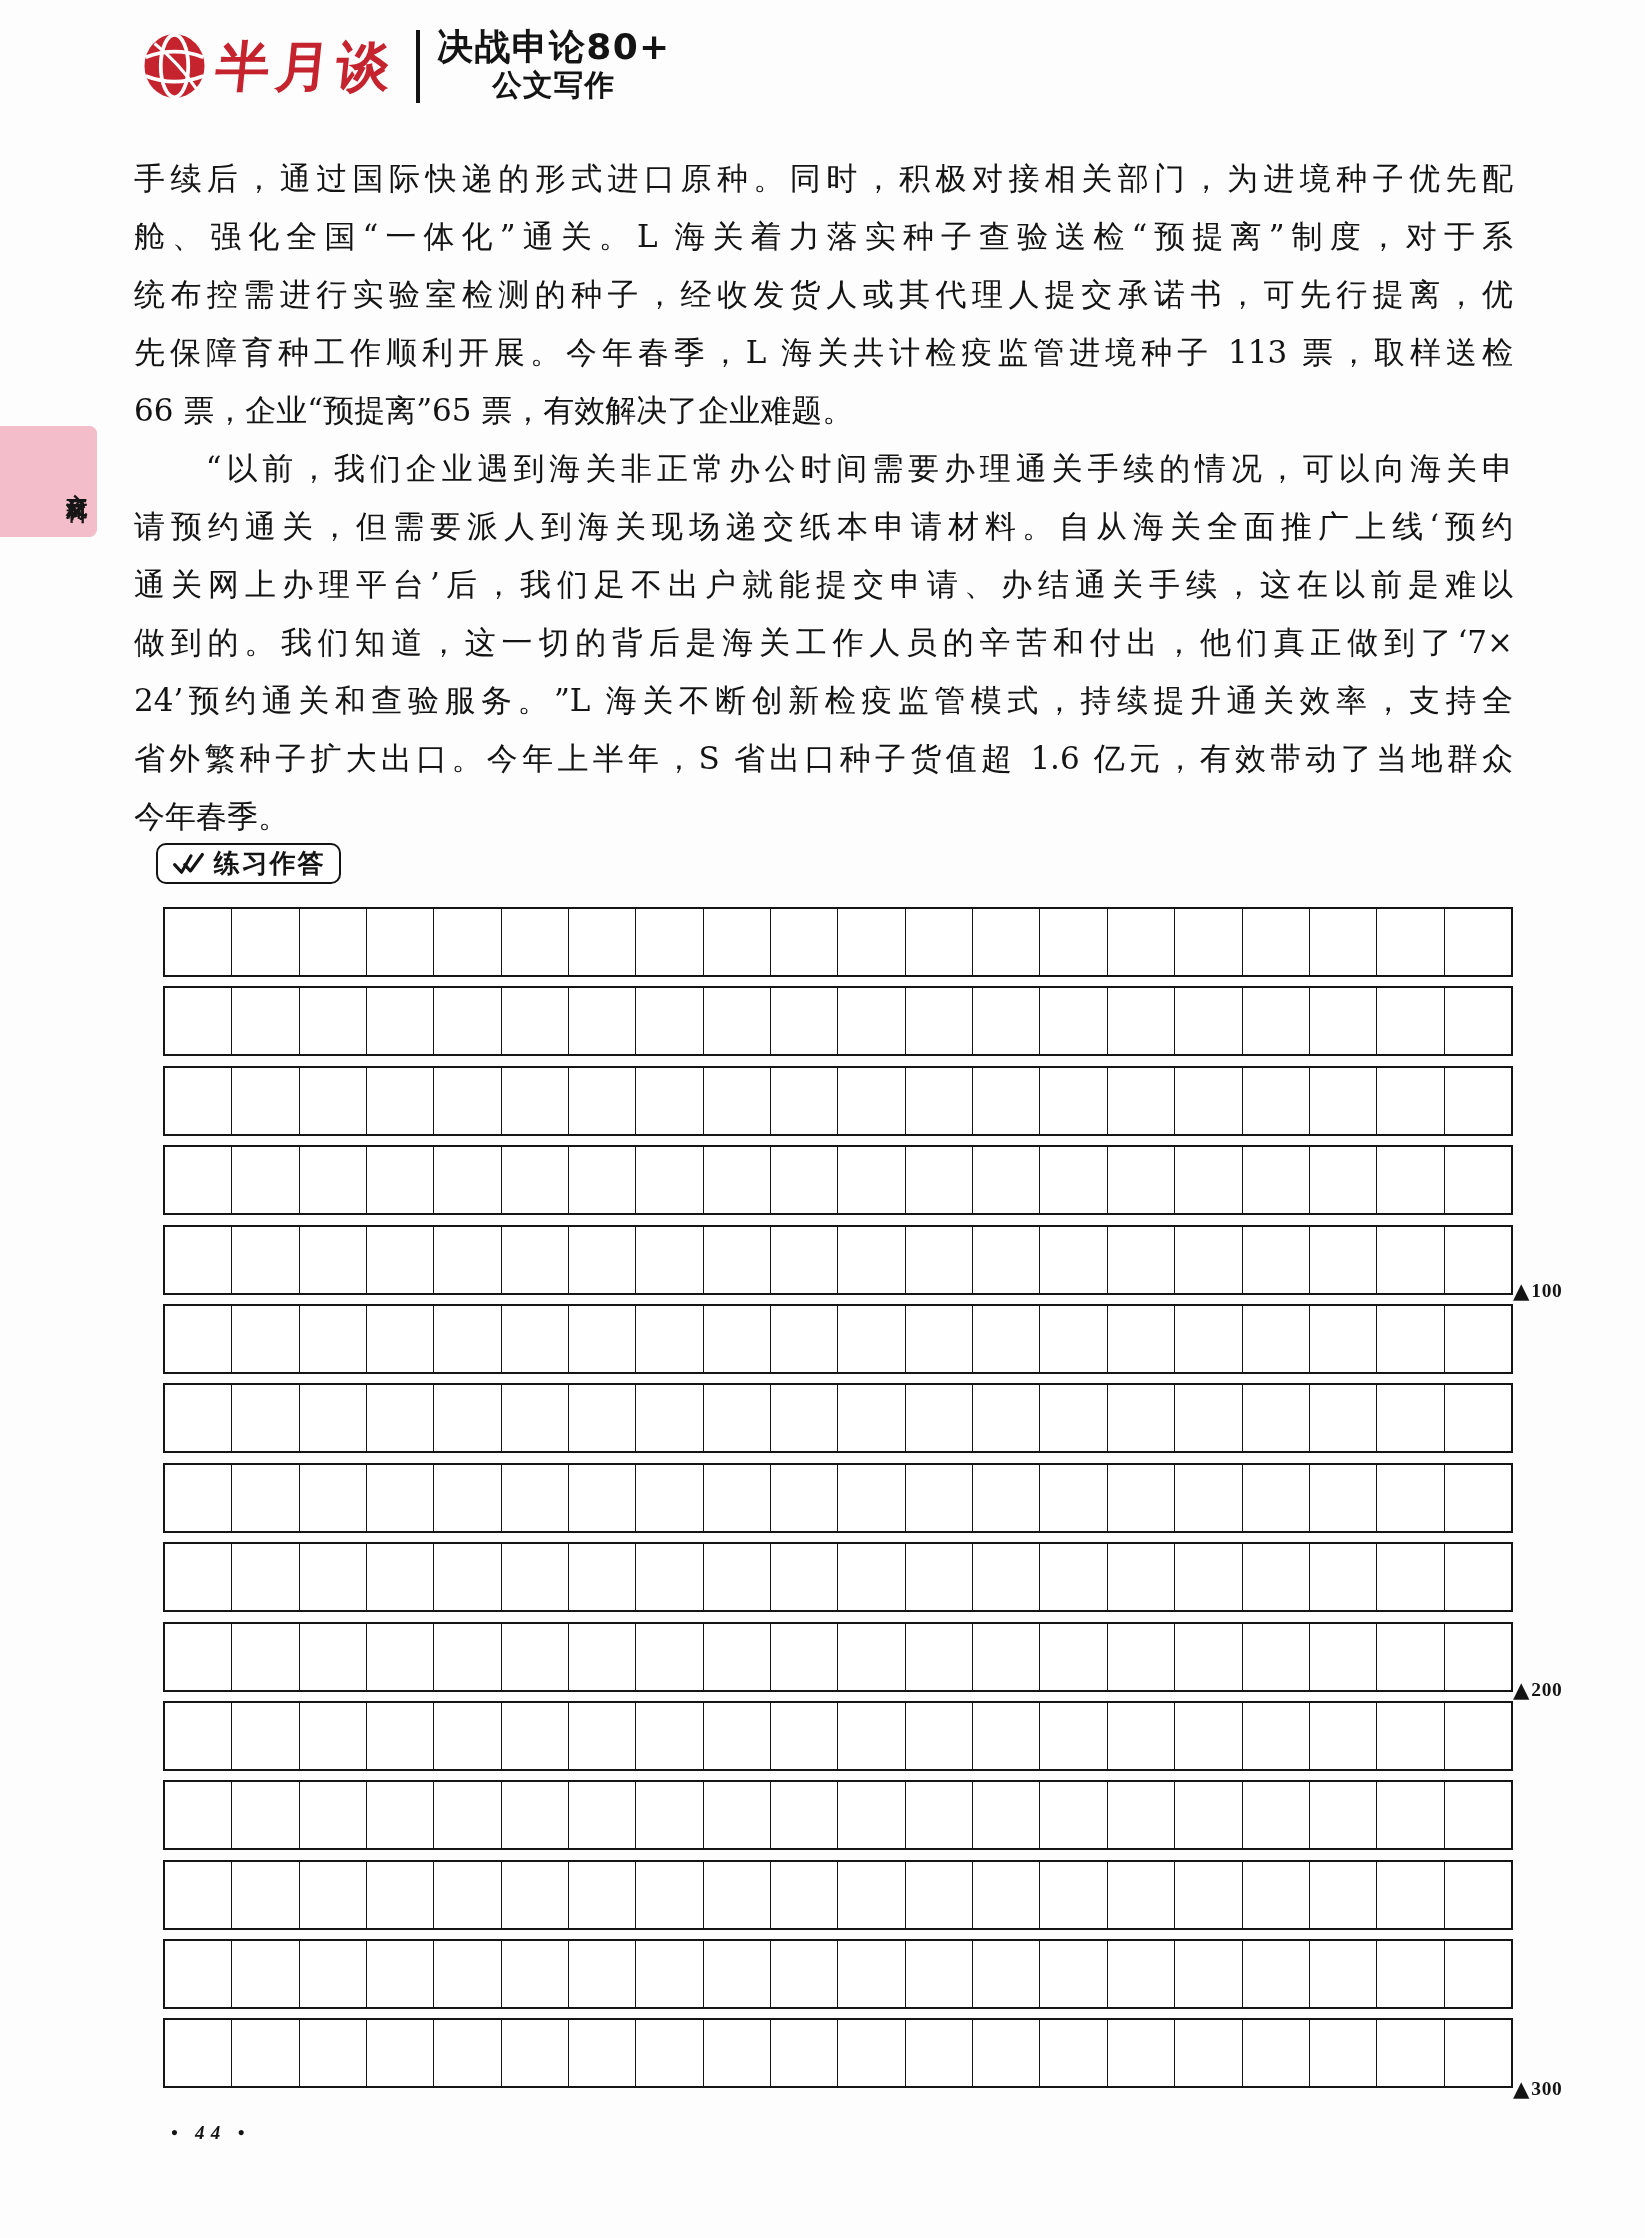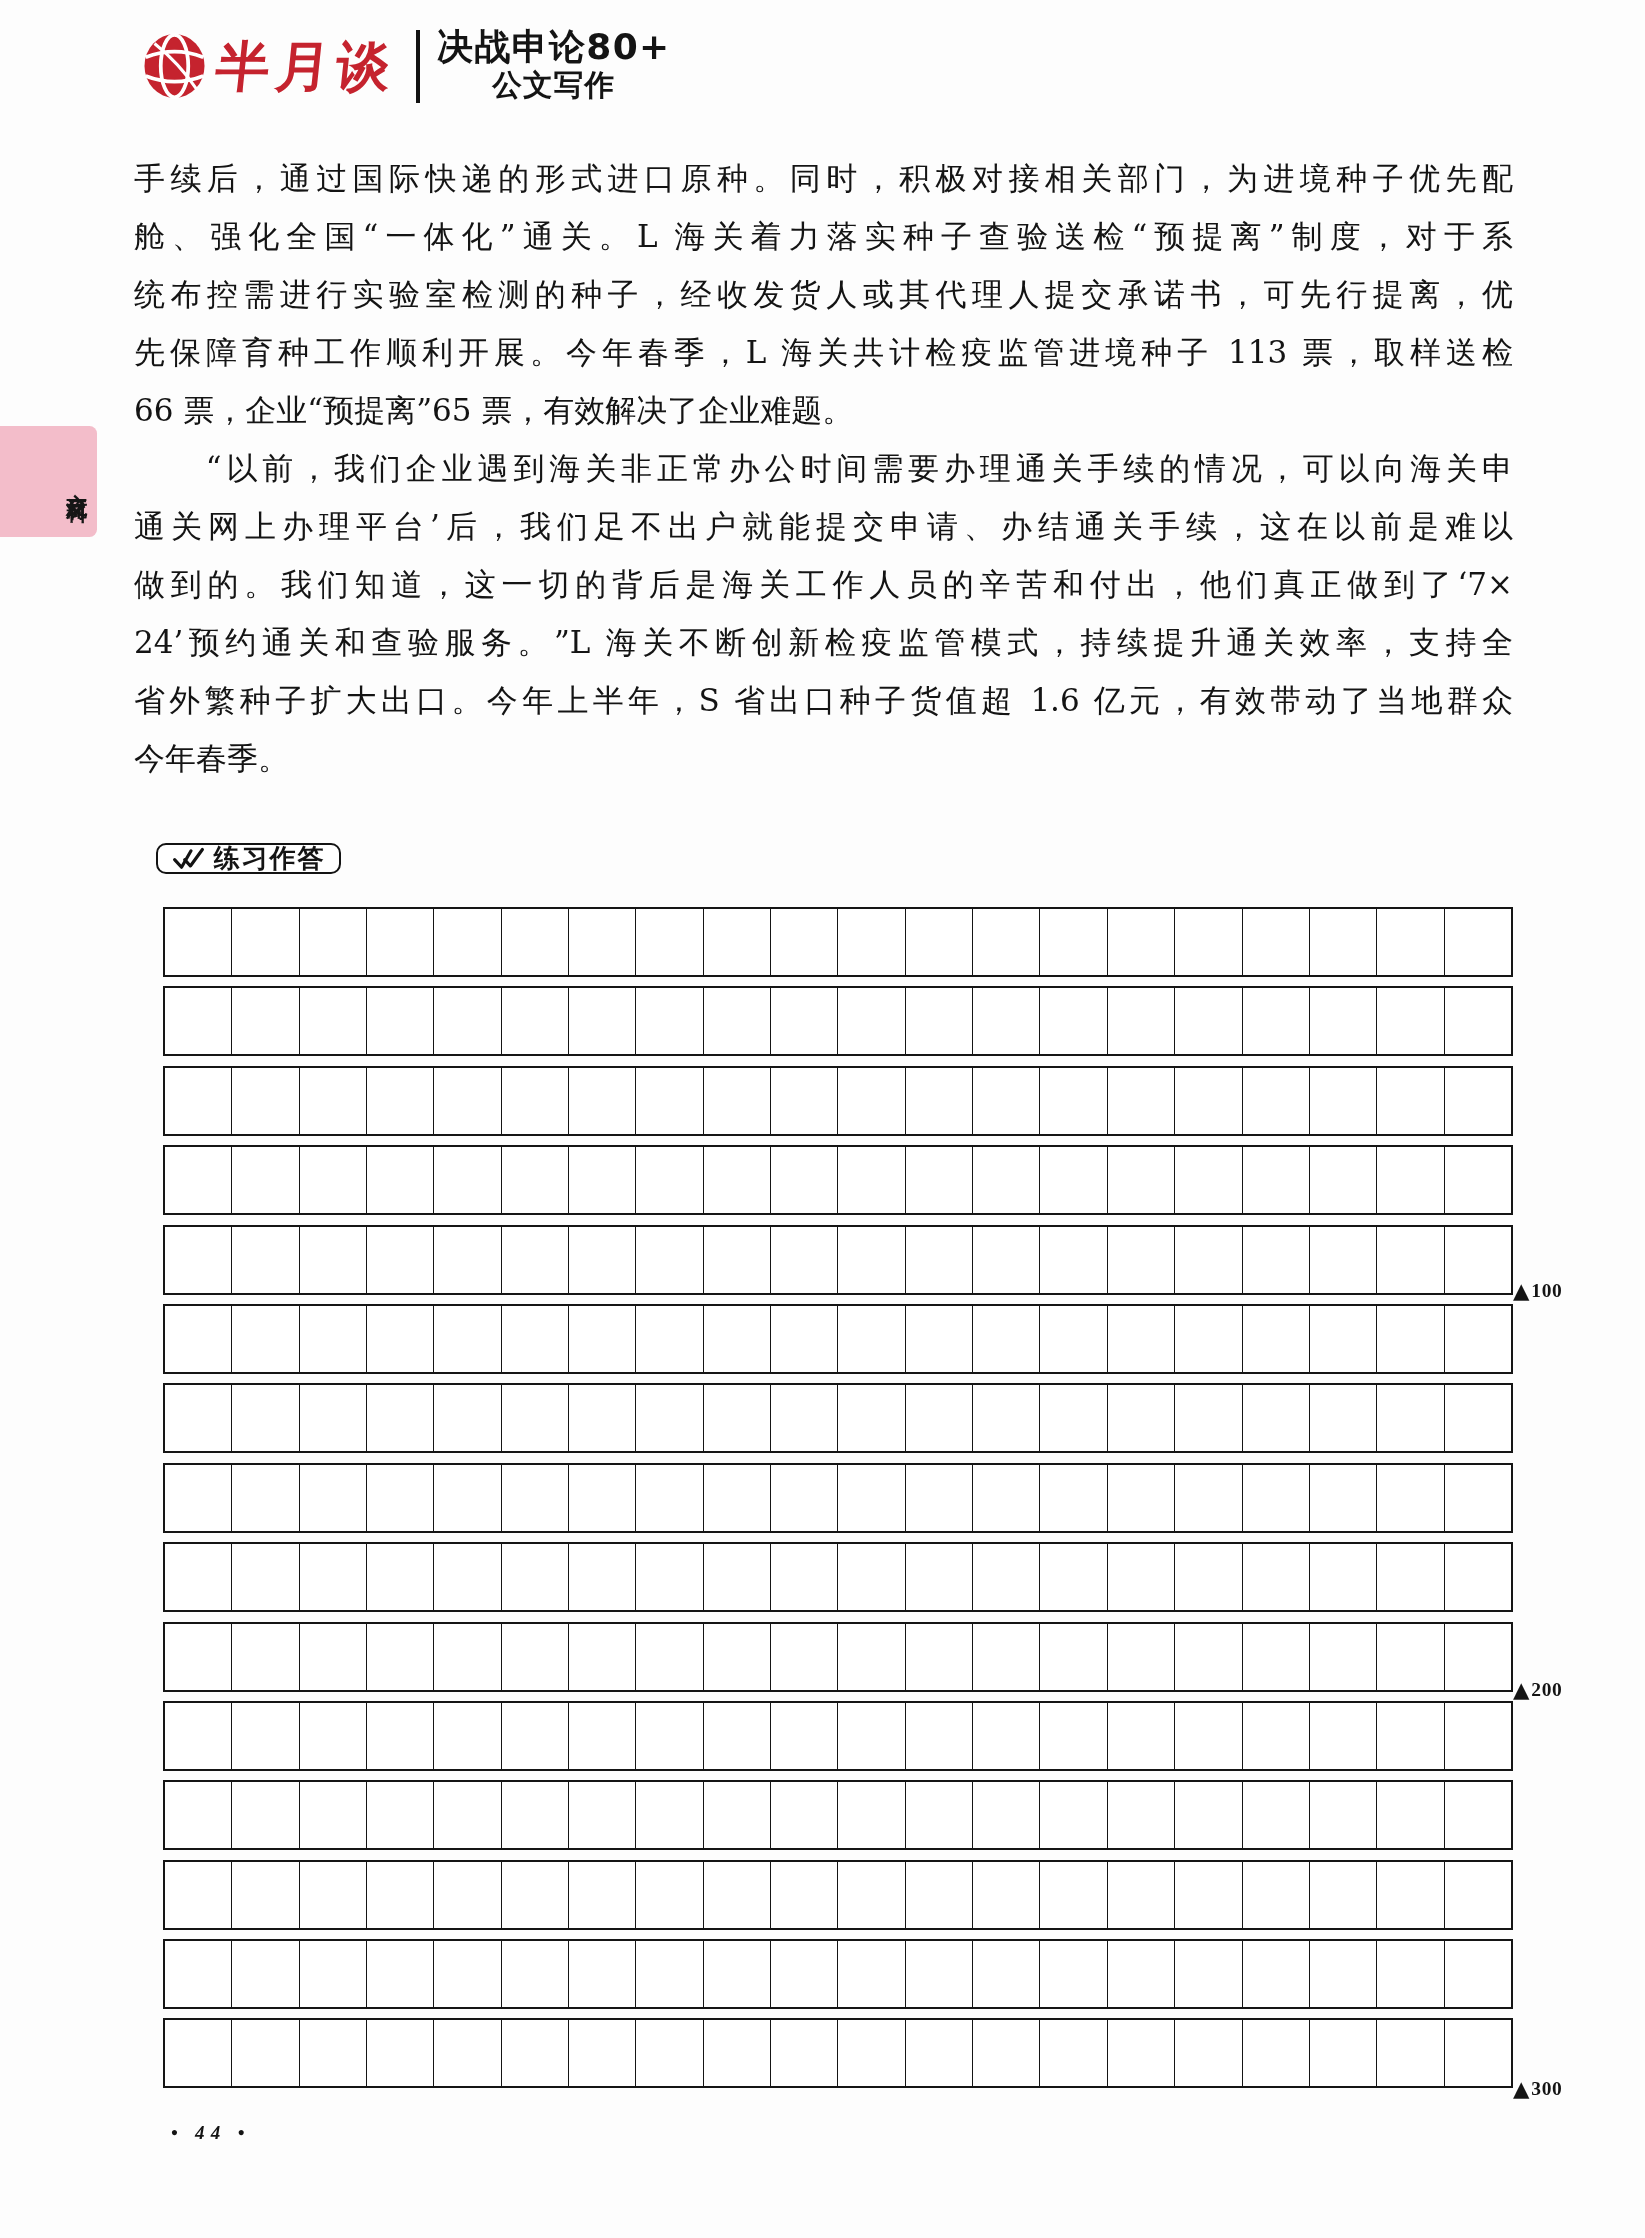--- a/index.html
+++ b/index.html
@@ -32,21 +32,21 @@
   
   .body-text{
     position:absolute; left:134px; top:149px; width:1379px;
     font-size:31px; line-height:58px;
     font-family:"DejaVu Serif","Liberation Serif",serif;
   }
   .bodyline{height:58px; text-align:justify; text-align-last:justify; overflow:hidden;}
   .bodyline.last{text-align-last:left;}
   
   .practice{
-    position:absolute; left:156px; top:843px; height:31px; box-sizing:border-box;
+    position:absolute; left:156px; top:843px; height:41px; box-sizing:border-box;
     padding:0 14px; border:2.5px solid #131313; border-radius:10px;
     display:inline-flex; align-items:center; gap:8.8px; background:#fff;
   }
   .practice-label{font-size:26px; font-weight:bold; letter-spacing:1.9px;}
   .check-icon{width:33px; height:24px; display:block;}
   
   .answer-grid{position:absolute; left:163px; top:907px; width:1350px;}
   .grid-row{
     display:flex; height:70px; box-sizing:border-box; margin-bottom:9.4px;
     border:2.5px solid #151515; background:#fff;
@@ -95,20 +95,21 @@
     <div class="side-tab-label">交流材料</div>
   </div>
 
   <div class="body-text">
       <div class="bodyline">手续后，通过国际快递的形式进口原种。同时，积极对接相关部门，为进境种子优先配</div>
       <div class="bodyline">舱、强化全国“一体化”通关。L 海关着力落实种子查验送检“预提离”制度，对于系</div>
       <div class="bodyline">统布控需进行实验室检测的种子，经收发货人或其代理人提交承诺书，可先行提离，优</div>
       <div class="bodyline">先保障育种工作顺利开展。今年春季，L 海关共计检疫监管进境种子 113 票，取样送检</div>
       <div class="bodyline last">66 票，企业“预提离”65 票，有效解决了企业难题。</div>
       <div class="bodyline">　　“以前，我们企业遇到海关非正常办公时间需要办理通关手续的情况，可以向海关申</div>
+      <div class="bodyline">请预约通关，但需要派人到海关现场递交纸本申请材料。自从海关全面推广上线‘预约</div>
       <div class="bodyline">通关网上办理平台’后，我们足不出户就能提交申请、办结通关手续，这在以前是难以</div>
       <div class="bodyline">做到的。我们知道，这一切的背后是海关工作人员的辛苦和付出，他们真正做到了‘7×</div>
       <div class="bodyline">24’预约通关和查验服务。”L 海关不断创新检疫监管模式，持续提升通关效率，支持全</div>
       <div class="bodyline">省外繁种子扩大出口。今年上半年，S 省出口种子货值超 1.6 亿元，有效带动了当地群众</div>
       <div class="bodyline last">今年春季。</div>
     </div>
 
   <div class="practice">
     <svg class="check-icon" viewBox="0 0 52 38" xmlns="http://www.w3.org/2000/svg">
       <path d="M4 20 L15 32 L30 6" fill="none" stroke="#131313" stroke-width="5" stroke-linecap="round" stroke-linejoin="round"></path>

